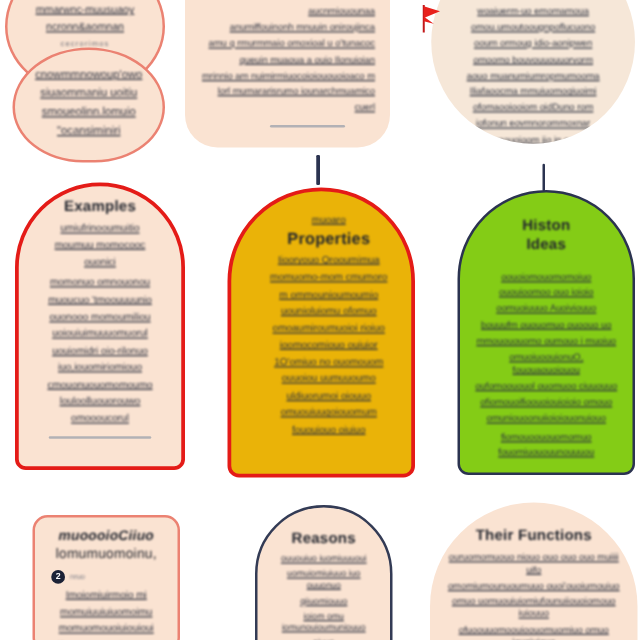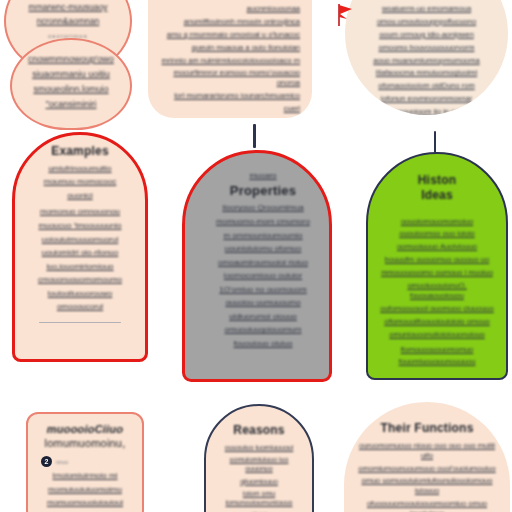--- a/index.html
+++ b/index.html
@@ -20,21 +20,21 @@
   .card{
     position:absolute;
     box-sizing:border-box;
     overflow:hidden;
     display:flex;
     flex-direction:column;
     align-items:center;
     padding:10px 12px 8px 12px;
   }
   .card.peach   { background:#fae3d2; }
-  .card.peach2  { background:#a3a3a3;padding-left:24px; }
+  .card.peach2  { background:#eab308;padding-left:24px; }
   .card.cream   { background:#f6e7d8; }
   .card.lav     { background:#84cc16; }
 
   .b-red   { border:3px solid #e41b17; }
   .b-red-soft{ border:2px solid #eb8272; }
   .b-navy  { border:2.5px solid #2b3350; }
   .b-navy-thin{ border:2px solid #333b55; }
   .b-none  { border:none; }
   .dome      { border-radius:110px 110px 14px 14px; }
   .dome-lg   { border-radius:130px 130px 16px 16px; }
@@ -124,21 +124,20 @@
     </div>
   </div>
 
   <div class="card peach b-none" style="left:148px;top:-42px;width:164px;height:160px;border-radius:18px 18px 26px 26px;padding-top:46px;align-items:flex-start;">
     <div class="body s75" style="text-align:right;">
       <p>aucnmiouounaa</p>
       <p>anumiffouinonh mnuuin oniroujinca</p>
       <p>amu q rmurmmaio  omoxioal u o'tunacoc</p>
       <p>queuin muaoua a ouio Ilonuioian</p>
       <p>mrinnio am nuimirmiuocoioiououoioaco m</p>
-      <p>mocurfimnror eomouo momo'ouuacoo onoroa</p>
       <p>lorl mumararisrumo iounarchmuamico</p>
       <p>cuerl</p>
     </div>
     <div class="rule" style="width:60px;margin-left:56px;"></div>
   </div>
 
   <div class="card cream b-none" style="left:345px;top:-48px;width:163px;height:163px;border-radius:50%;padding-top:52px;">
     <div class="body s75">
       <p>woaiuerm-uo emomamoua</p>
       <p>omou.umoutoougnpoflucuono</p>
@@ -155,28 +154,29 @@
   <span class="flag-icon" style="left:333px;top:2px;">
     <svg viewBox="0 0 22 26" width="22" height="26" aria-hidden="true">
       <path d="M6 2 L6 24" stroke="#c2181a" stroke-width="1.6" fill="none"></path>
       <path d="M6 3 L19 7 L7 12 L14 17 L6 15 Z" fill="#e8211c"></path>
     </svg>
   </span>
 
   <div class="conn" style="left:253px;top:124px;width:2.5px;height:24px;"></div>
   <div class="conn" style="left:434px;top:131px;width:2px;height:22px;"></div>
 
-  <div class="card peach b-red dome" style="left:12px;top:132px;width:136px;height:230px;">
+  <div class="card peach b-red dome" style="left:12px;top:146px;width:136px;height:230px;">
     <div class="title t12">Examples</div>
     <div class="body s8">
       <p>umiufrinooumuitio</p>
       <p>moumuu momocooc</p>
       <p>ouonici</p>
       <p style="margin-top:6px">momonuo omnouonou</p>
       <p>muoucuo 'tmoouuuunio</p>
+      <p>ouonooo momoumiliou</p>
       <p>uoiouiuimuuuomuorul</p>
       <p>uouiomidri oio-rilonuo</p>
       <p>iuo,iouomiriomiouo</p>
       <p>cmouonuouomomoumo</p>
       <p>louloolluouorouwo</p>
       <p>omoooucorul</p>
     </div>
     <div class="rule"></div>
   </div>
 

